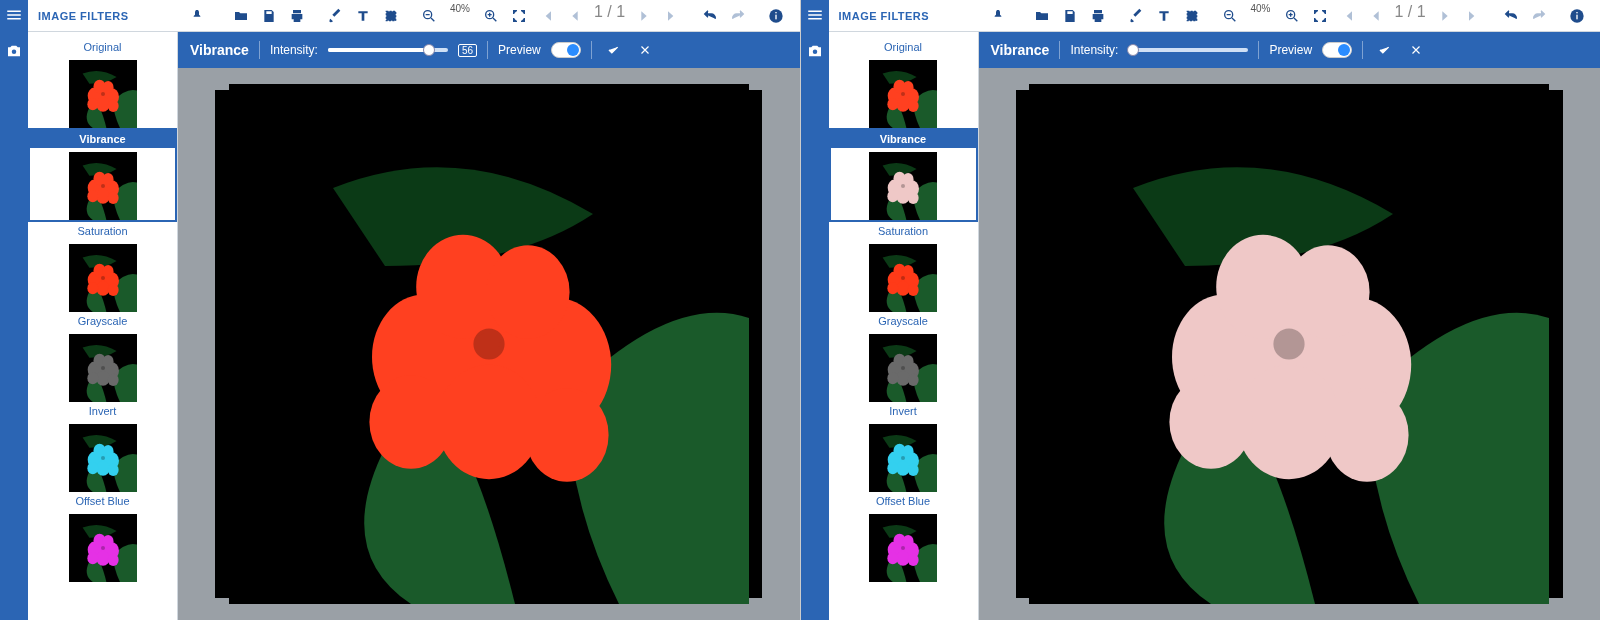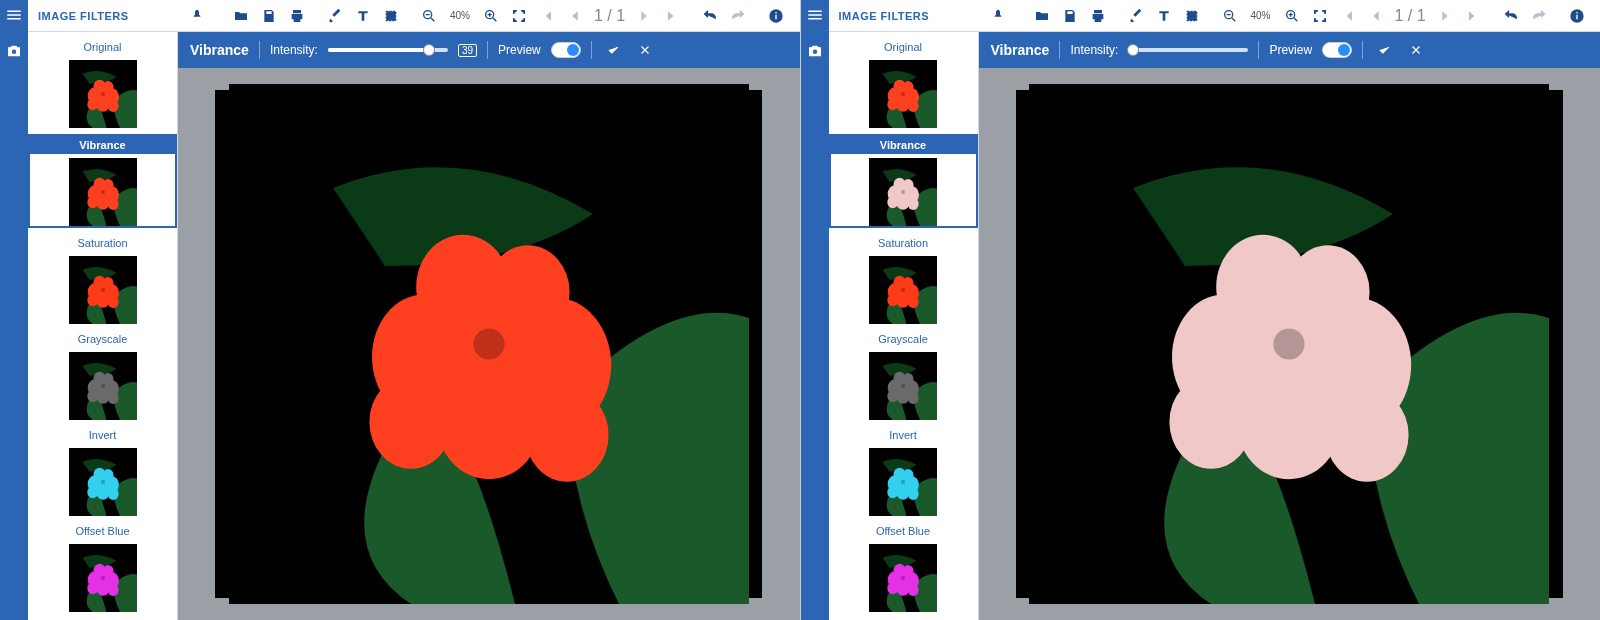--- a/index.html
+++ b/index.html
@@ -13,29 +13,29 @@
   *{box-sizing:border-box;font-family:Arial,Helvetica,sans-serif}
   body{margin:0;background:#fff}
   .split{display:flex;width:1600px;height:620px}
   .pane{flex:1;display:flex;flex-direction:column;position:relative;overflow:hidden;border-right:1px solid #ccc}
   .pane:last-child{border-right:none}
   .lcol{position:absolute;left:0;top:0;bottom:0;width:28px;background:var(--blue);display:flex;flex-direction:column;align-items:center;color:#fff;padding-top:6px;gap:14px}
   .lcol svg{width:18px;height:18px;fill:#fff}
   .content{margin-left:28px;display:flex;flex-direction:column;height:100%}
   .toprow{display:flex;align-items:center;height:32px;border-bottom:1px solid var(--border);font-size:11px;color:var(--blue)}
   .title{font-weight:bold;letter-spacing:.5px;padding:0 10px;width:150px}
-  .toolbar{flex:1;display:flex;align-items:center;color:var(--blue-dark);gap:2px;padding:0 6px}
+  .toolbar{flex:1;display:flex;color:var(--blue-dark);gap:2px;padding:0 6px}
   .tbtn{width:26px;height:26px;display:flex;align-items:center;justify-content:center;border-radius:3px;cursor:pointer}
   .tbtn svg{width:16px;height:16px;fill:currentColor}
   .tbtn.dis{opacity:.35;cursor:default}
   .zoompct{font-size:10px;color:#555;padding:0 6px;min-width:30px;text-align:center}
   .pgtxt{font-size:16px;color:#888;padding:0 4px}
   .body{flex:1;display:flex;overflow:hidden}
   .filters{width:150px;background:#fff;border-right:1px solid var(--border);overflow-y:auto;text-align:center;font-size:11px;color:var(--blue);padding:6px 0}
-  .fitem{margin-bottom:6px;cursor:pointer}
+  .fitem{cursor:pointer}
   .fitem .lbl{display:block;padding:3px 0}
   .fitem.sel{border:2px solid var(--blue);background:#fff}
   .fitem.sel .lbl{background:var(--blue);color:#fff;font-weight:bold}
   .thumb{width:68px;height:68px;margin:4px auto 0;display:block}
   .stage{flex:1;background:#9aa0a6;display:flex;flex-direction:column;position:relative}
   .filterbar{height:36px;background:var(--blue);color:#fff;display:flex;align-items:center;font-size:12px;padding:0 12px;gap:10px}
   .fname{font-weight:bold;font-size:14px}
   .sep{width:1px;height:18px;background:rgba(255,255,255,.4)}
   .slider{position:relative;flex:0 0 120px;height:4px;background:#d0e0f5;border-radius:2px}
   .slider .fill{position:absolute;left:0;top:0;bottom:0;background:#fff;border-radius:2px}
@@ -292,21 +292,21 @@
           </div>
         <div class="stage">
           <div class="filterbar">
             <span class="fname">Vibrance</span>
             <span class="sep"></span>
             <span>Intensity:</span>
             <div class="slider">
               <div class="fill" style="width:84%"></div>
               <div class="knob" style="left:84%"></div>
             </div>
-            <span class="valbox">39</span>
+            <span class="valbox">56</span>
             <span class="sep"></span>
             <span>Preview</span>
             <div class="toggle">
                 <div class="dot"></div>
               </div>
             <span class="sep"></span>
             <div class="fbtn">
                 <svg viewBox="0 0 24 24" fill="none" stroke="currentColor" stroke-width="2">
                   <path d="M5 12l5 5L20 7"></path>
                 </svg>

